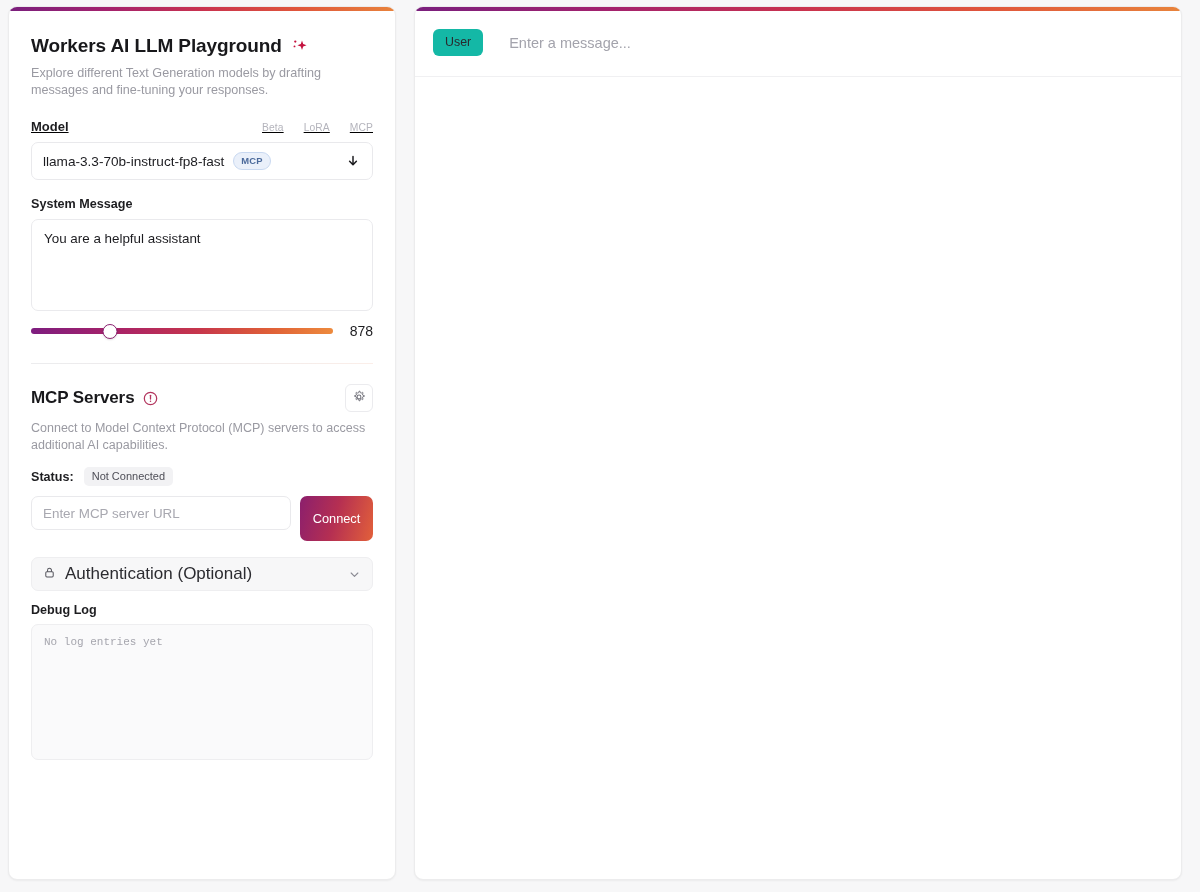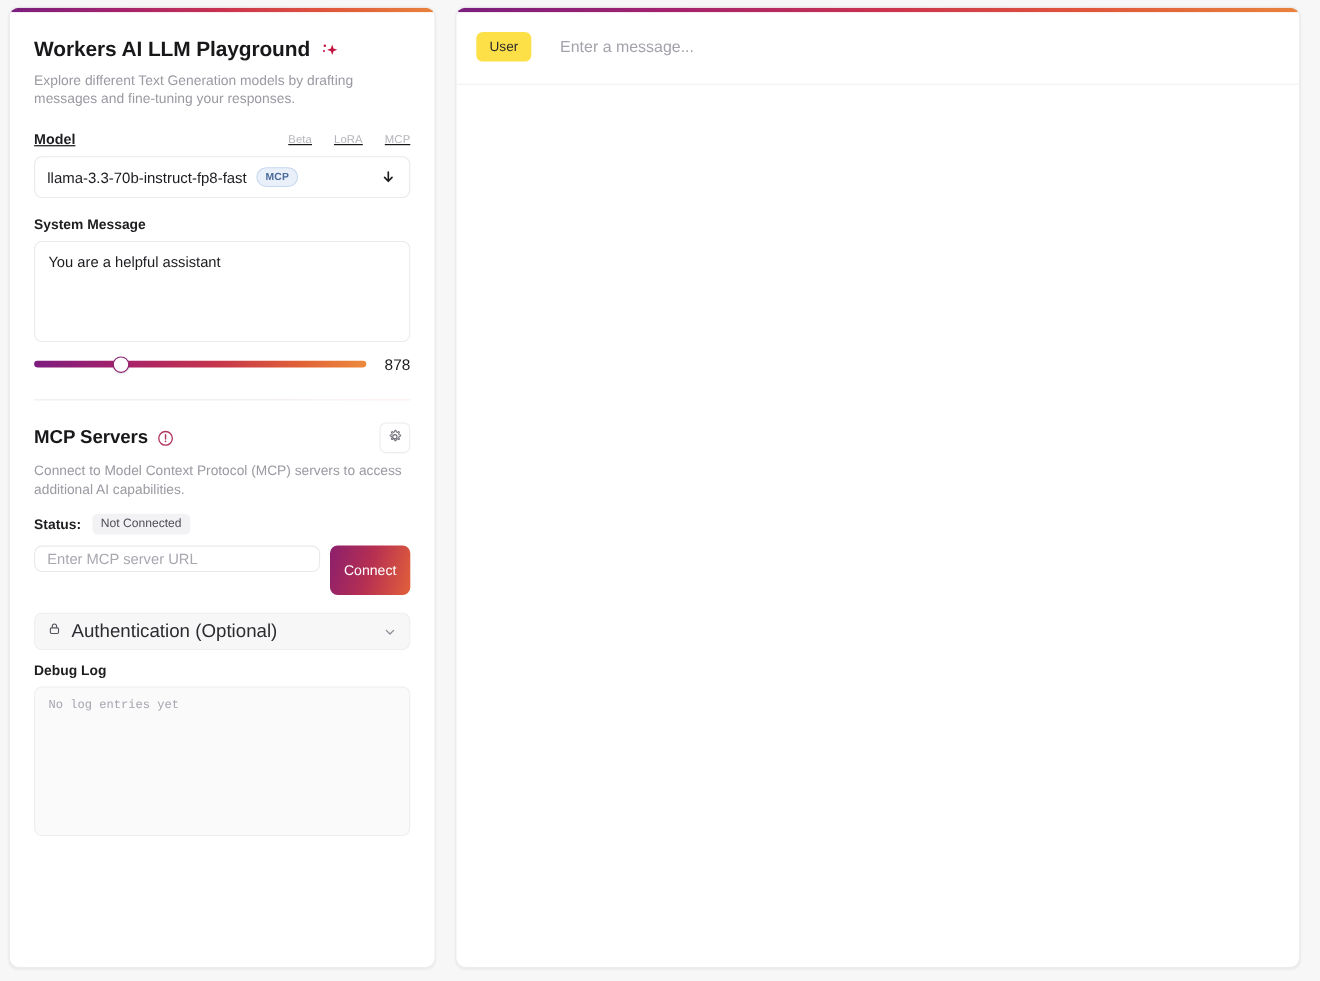--- a/index.html
+++ b/index.html
@@ -247,21 +247,21 @@
     padding: 3px 8px 4px 8px;
   }
 
   .connect-row {
     margin-top: 10px;
     display: flex;
     gap: 9px;
   }
   .url-input {
     flex: 1;
-    height: 24px;
+    height: 34px;
     border: 1px solid #e9e9ec;
     border-radius: 7px;
     background: #fff;
     padding: 0 11px;
     font-size: 13.4px;
     color: #1c1c20;
     font-family: "Liberation Sans", sans-serif;
     outline: none;
   }
   .url-input::placeholder { color: #a8a8b0; }
@@ -328,21 +328,21 @@
     overflow: hidden;
   }
   .msg-row {
     display: flex;
     align-items: flex-start;
     gap: 26px;
     padding: 18px 22px 20px 18px;
     border-bottom: 1px solid #f0f0f2;
   }
   .role-badge {
-    background: #fde047;
+    background: #14b8a6;
     color: #2a2a2e;
     font-size: 12.4px;
     border-radius: 6px;
     padding: 6px 12px 7px 12px;
     flex: 0 0 auto;
     cursor: pointer;
   }
   .msg-input {
     flex: 1;
     border: none;

